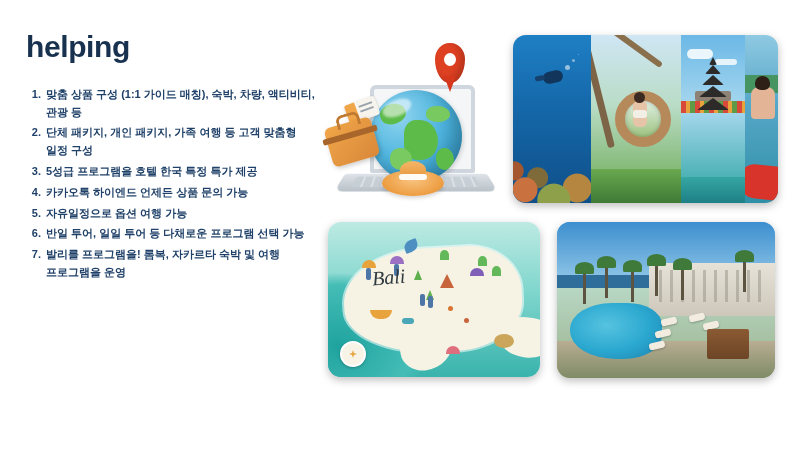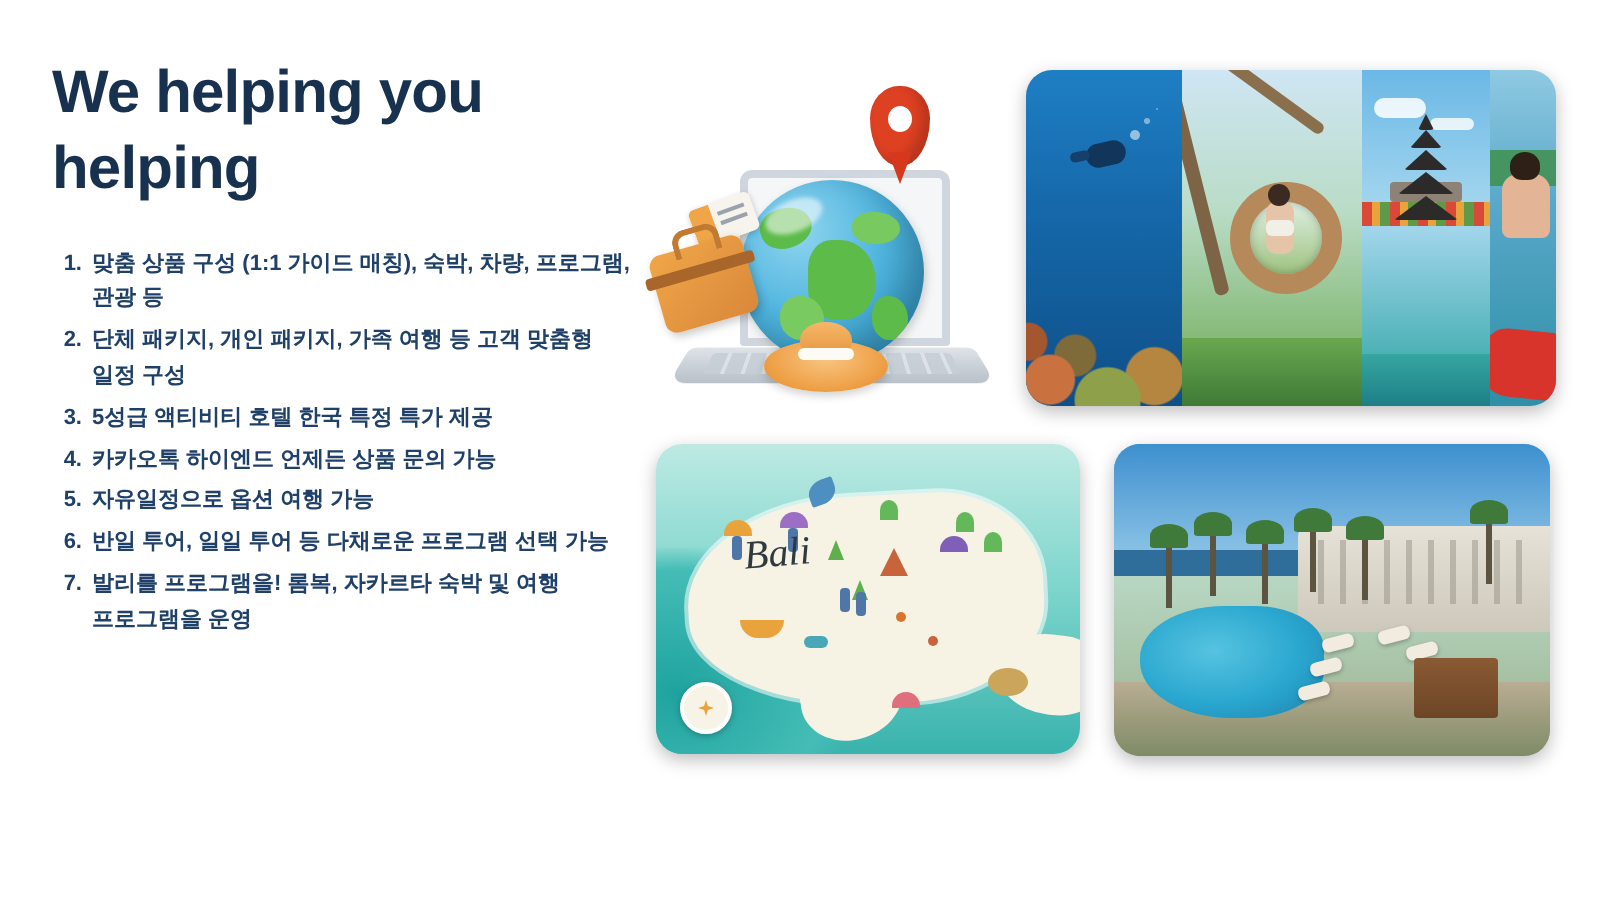--- a/index.html
+++ b/index.html
@@ -451,38 +451,35 @@
   }
 </style>
 </head>
 <body>
 
 <div id="slide">
 
   <div class="left-col">
 
     <div class="headline">
-      <span class="line">
-        <span>We helping you</span>
-      </span>
       <span class="line">helping</span>
     </div>
 
     <ol class="bullet-list">
       <li class="bullet-item">
         <span class="bullet-num">1.</span>
-        <span class="bullet-text">맞춤 상품 구성 (1:1 가이드 매칭), 숙박, 차량, 프로그램, 관광 등</span>
+        <span class="bullet-text">맞춤 상품 구성 (1:1 가이드 매칭), 숙박, 차량, 액티비티, 관광 등</span>
       </li>
       <li class="bullet-item">
         <span class="bullet-num">2.</span>
         <span class="bullet-text">단체 패키지, 개인 패키지, 가족 여행 등 고객 맞춤형 일정 구성</span>
       </li>
       <li class="bullet-item">
         <span class="bullet-num">3.</span>
-        <span class="bullet-text">5성급 액티비티 호텔 한국 특정 특가 제공</span>
+        <span class="bullet-text">5성급 프로그램을 호텔 한국 특정 특가 제공</span>
       </li>
       <li class="bullet-item">
         <span class="bullet-num">4.</span>
         <span class="bullet-text">카카오톡 하이엔드 언제든 상품 문의 가능</span>
       </li>
       <li class="bullet-item">
         <span class="bullet-num">5.</span>
         <span class="bullet-text">자유일정으로 옵션 여행 가능</span>
       </li>
       <li class="bullet-item">

